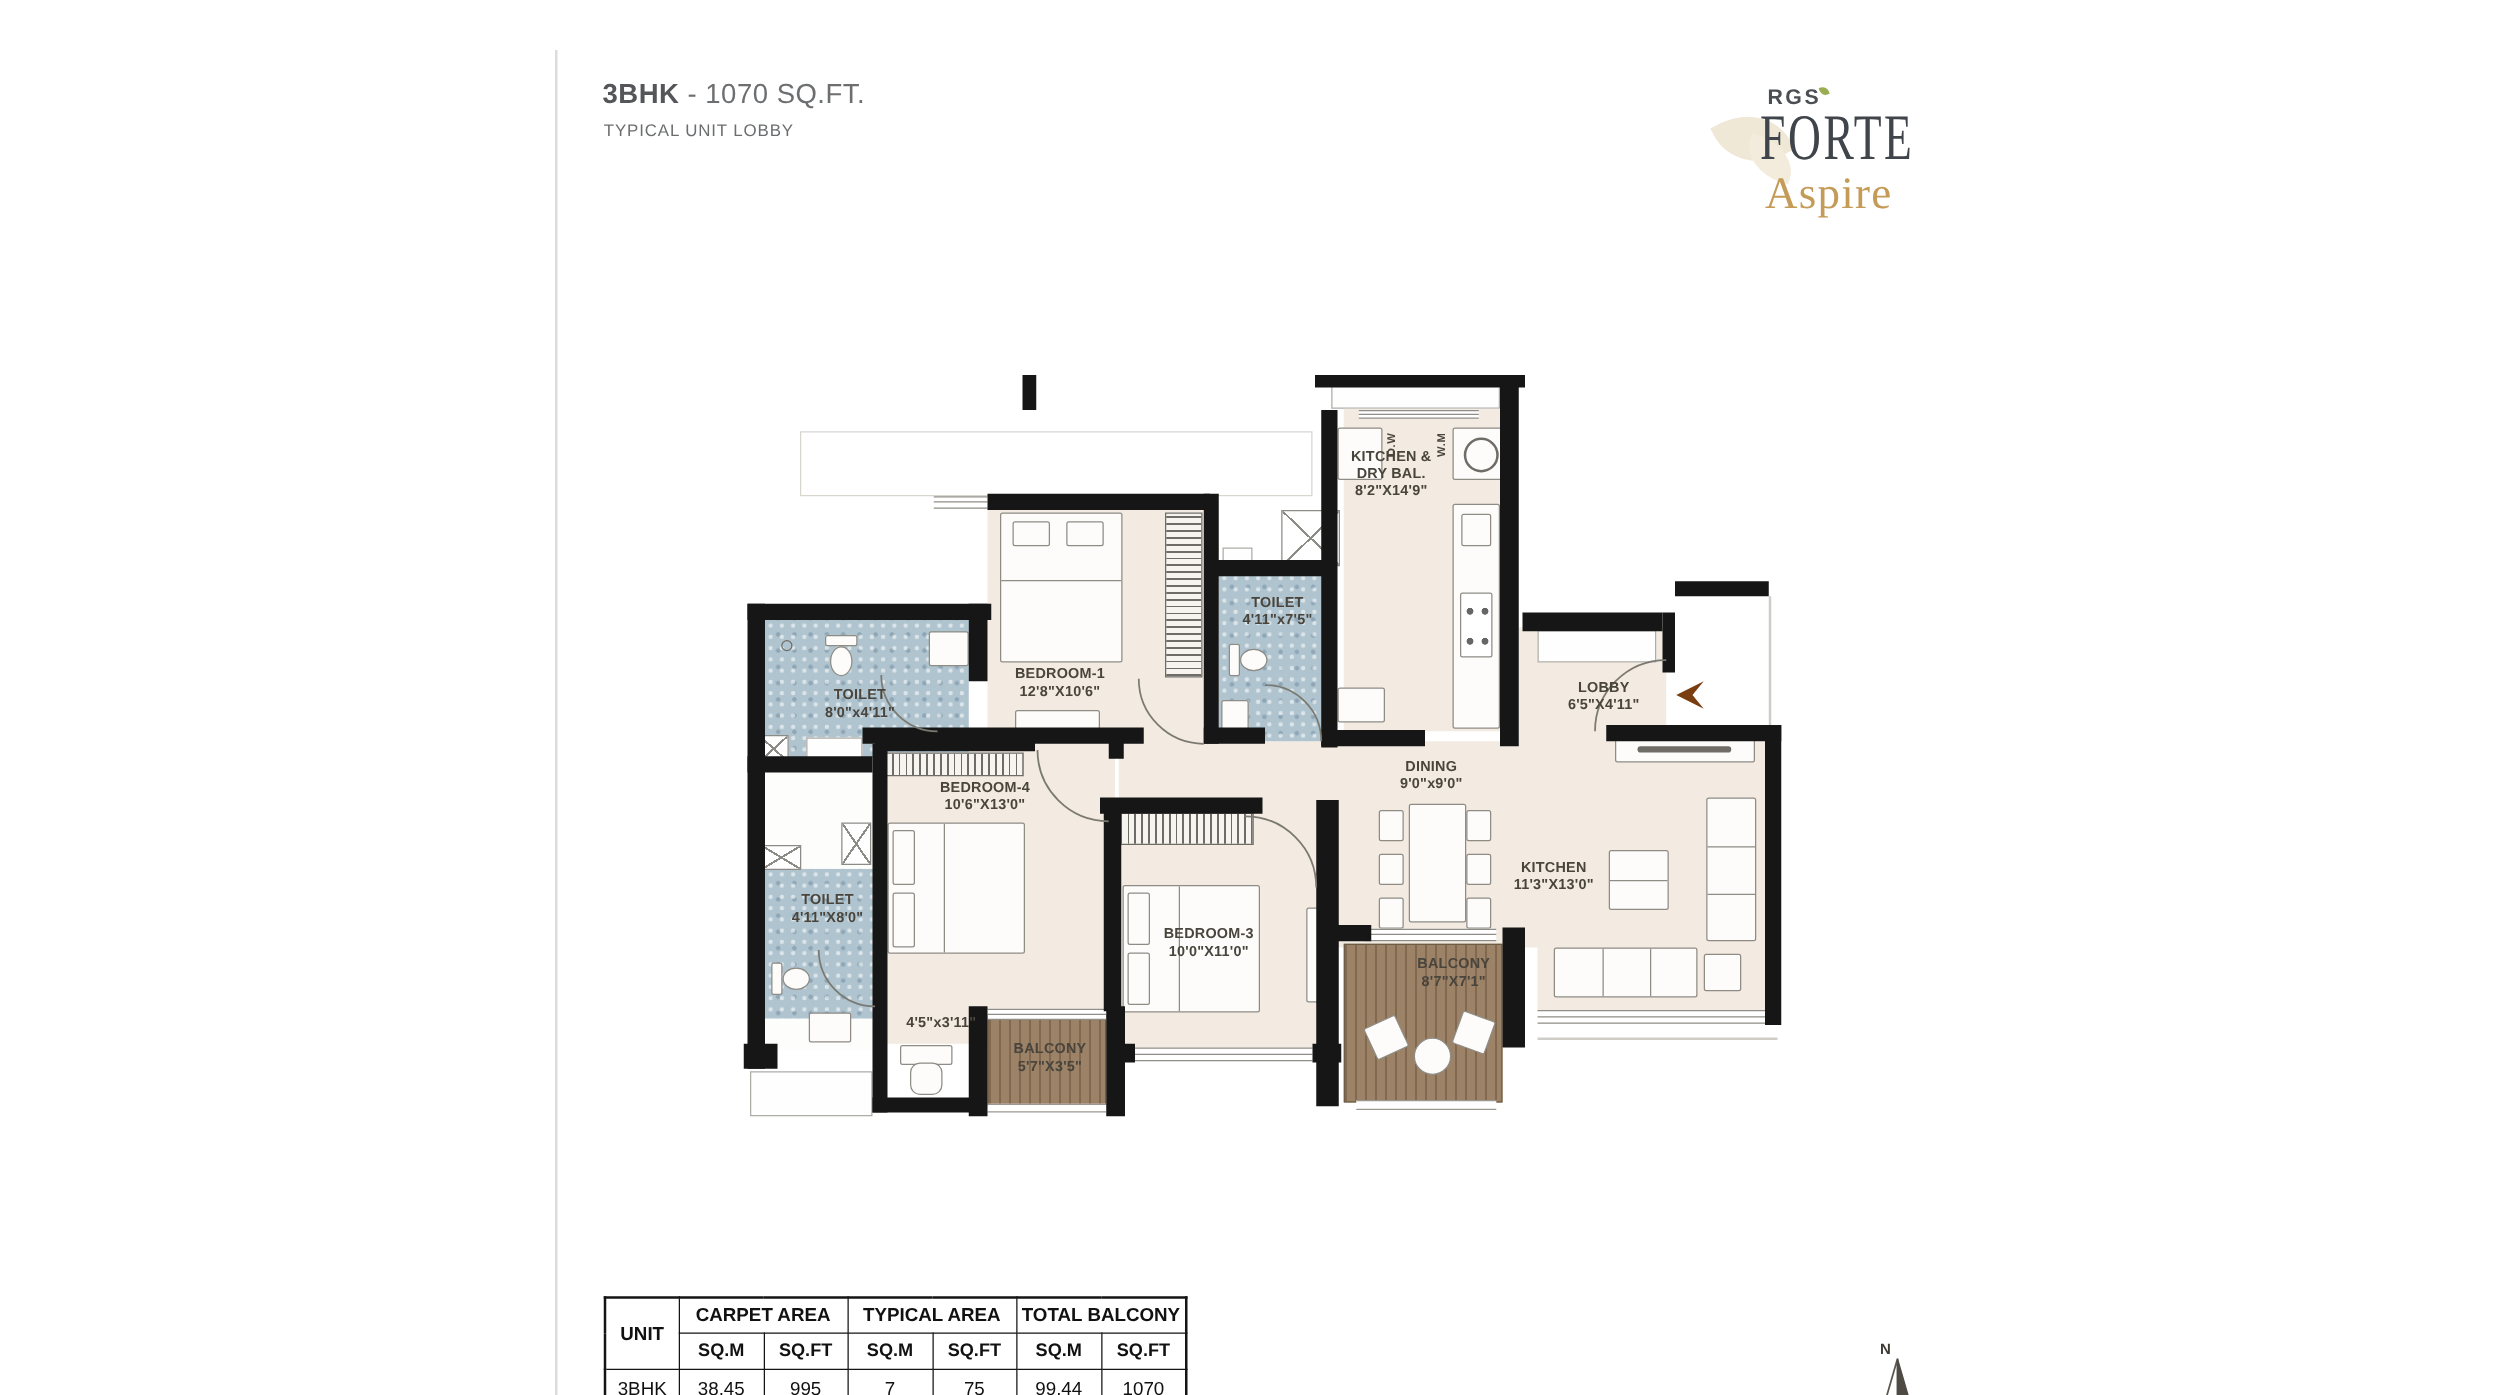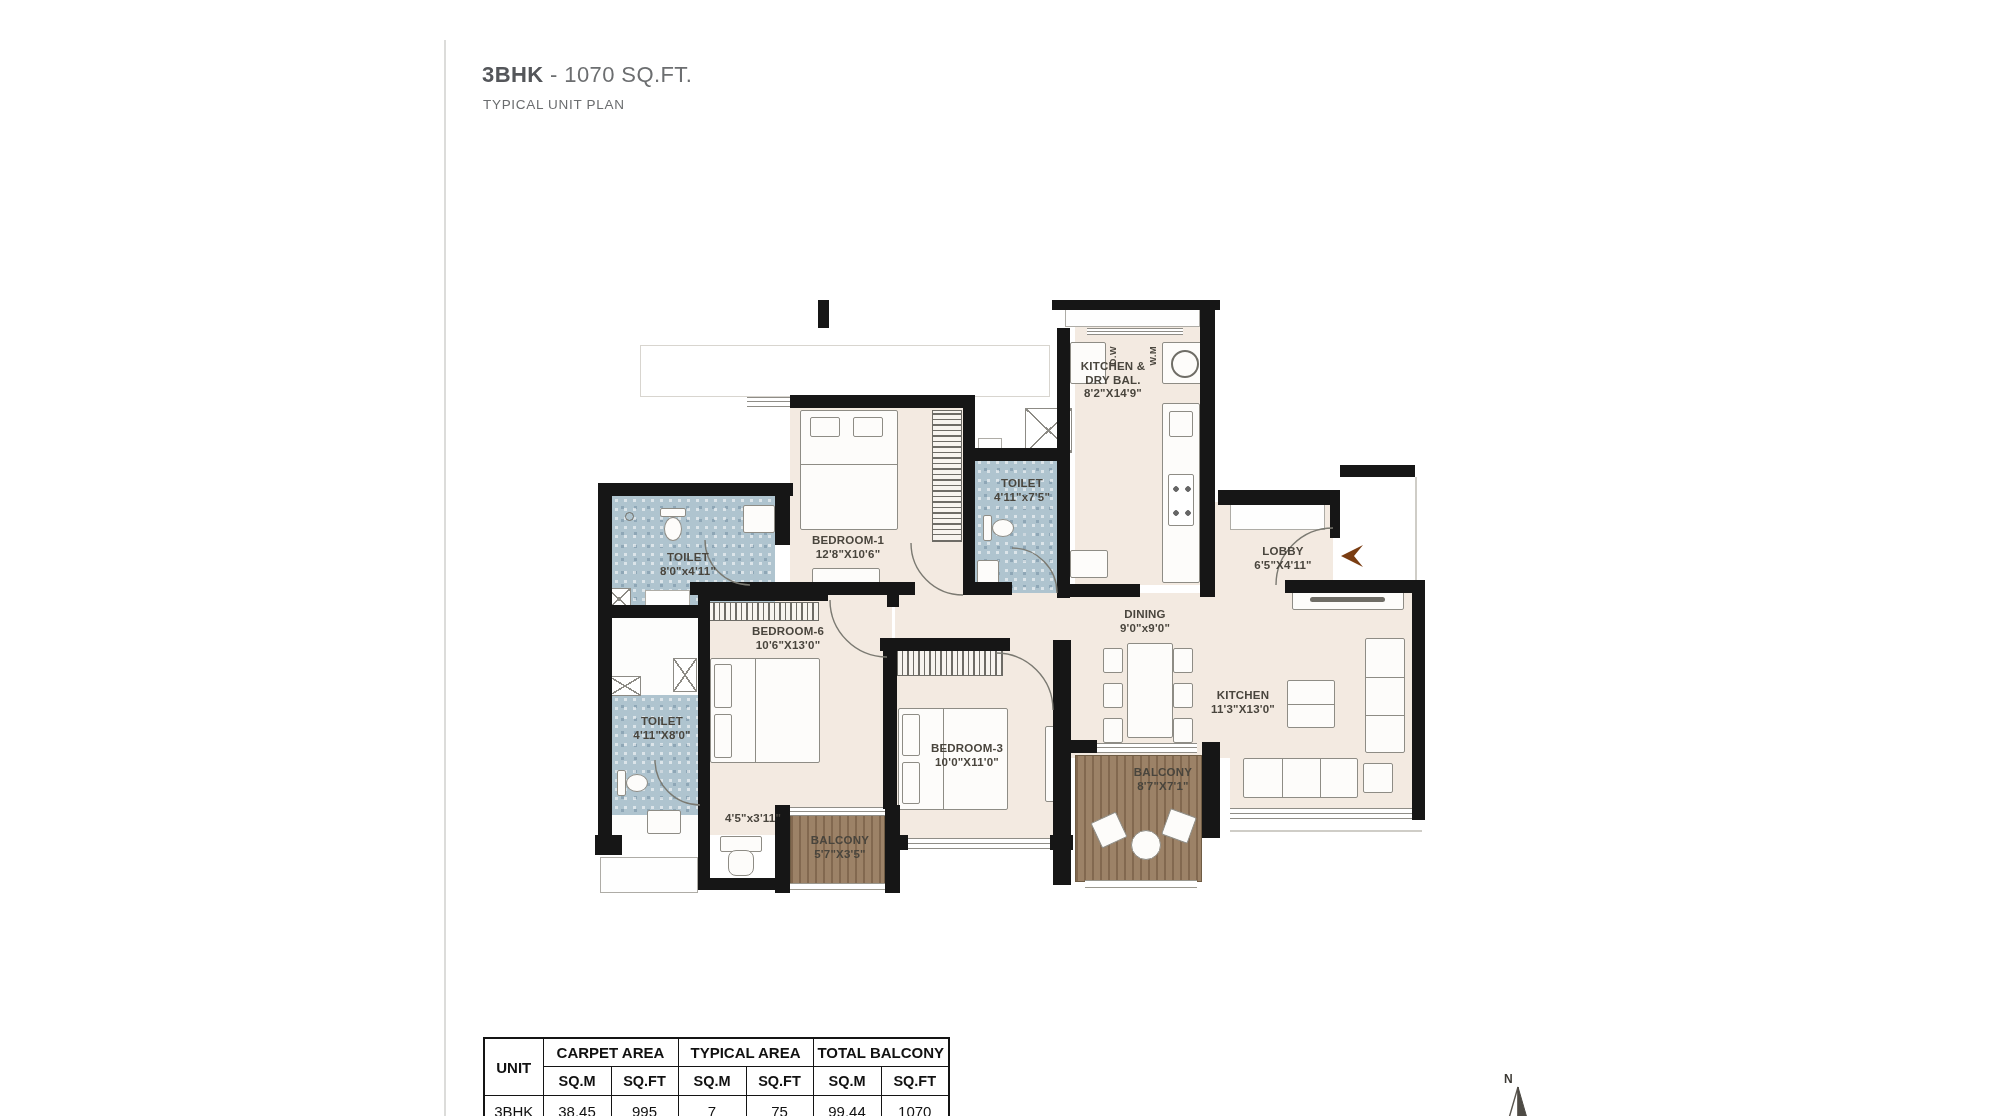--- a/index.html
+++ b/index.html
@@ -81,22 +81,29 @@
 <body>
 
 <div class="page">
 
   <div class="abs sep"></div>
 
   <div class="abs title">
     <span class="b">3BHK</span>
     <span>- 1070 SQ.FT.</span>
   </div>
-  <div class="abs subtitle">TYPICAL UNIT PLAN</div>
-
+  <div class="abs subtitle">TYPICAL UNIT LOBBY</div>
+
+  <div class="abs logo">
+    <div class="leafwm"></div>
+    <div class="leafwm2"></div>
+    <div class="rgs"><span>RGS</span><span class="leafmark"></span></div>
+    <div class="forte">FORTE</div>
+    <div class="aspire">Aspire</div>
+  </div>
 
   <div class="abs plan">
 
     <div class="abs outline" style="left:45px;top:47px;width:410px;height:52px;"></div>
     <div class="whitebox abs" style="left:470px;top:10px;width:135px;height:19px;"></div>
     <div class="whitebox abs" style="left:5px;top:559px;width:98px;height:36px;"></div>
 
     <div class="floor" style="left:195px;top:105px;width:173px;height:192px;"></div>
     <div class="floor" style="left:300px;top:295px;width:338px;height:165px;"></div>
     <div class="floor" style="left:105px;top:297px;width:192px;height:240px;"></div>
@@ -254,21 +261,21 @@
     </div>
     <div class="lbl" style="left:253px;top:249px;">
       <div>BEDROOM-1</div>
       <div>12'8"X10'6"</div>
     </div>
     <div class="lbl" style="left:93px;top:266px;">
       <div>TOILET</div>
       <div>8'0"x4'11"</div>
     </div>
     <div class="lbl" style="left:193px;top:340px;">
-      <div>BEDROOM-6</div>
+      <div>BEDROOM-4</div>
       <div>10'6"X13'0"</div>
     </div>
     <div class="lbl" style="left:67px;top:430px;">
       <div>TOILET</div>
       <div>4'11"X8'0"</div>
     </div>
     <div class="lbl" style="left:550px;top:323px;">
       <div>DINING</div>
       <div>9'0"x9'0"</div>
     </div>

